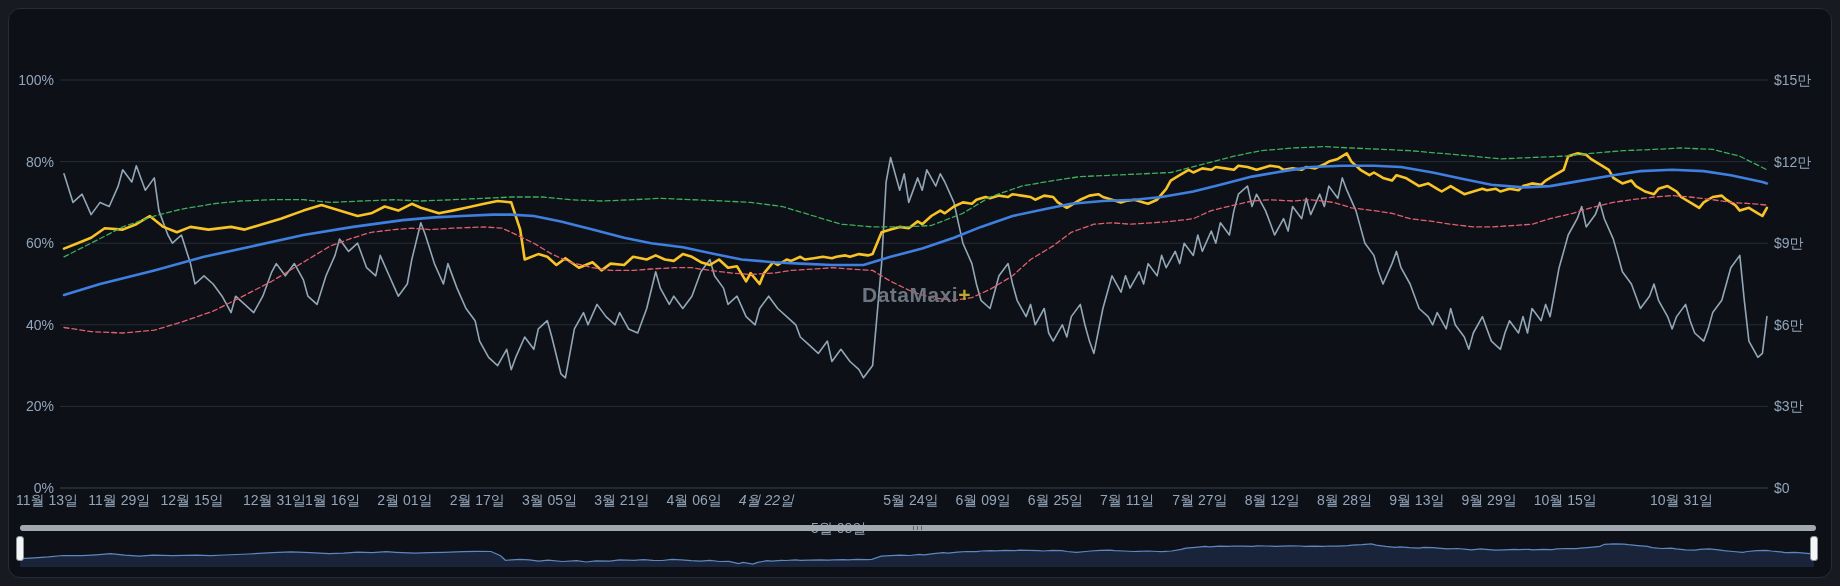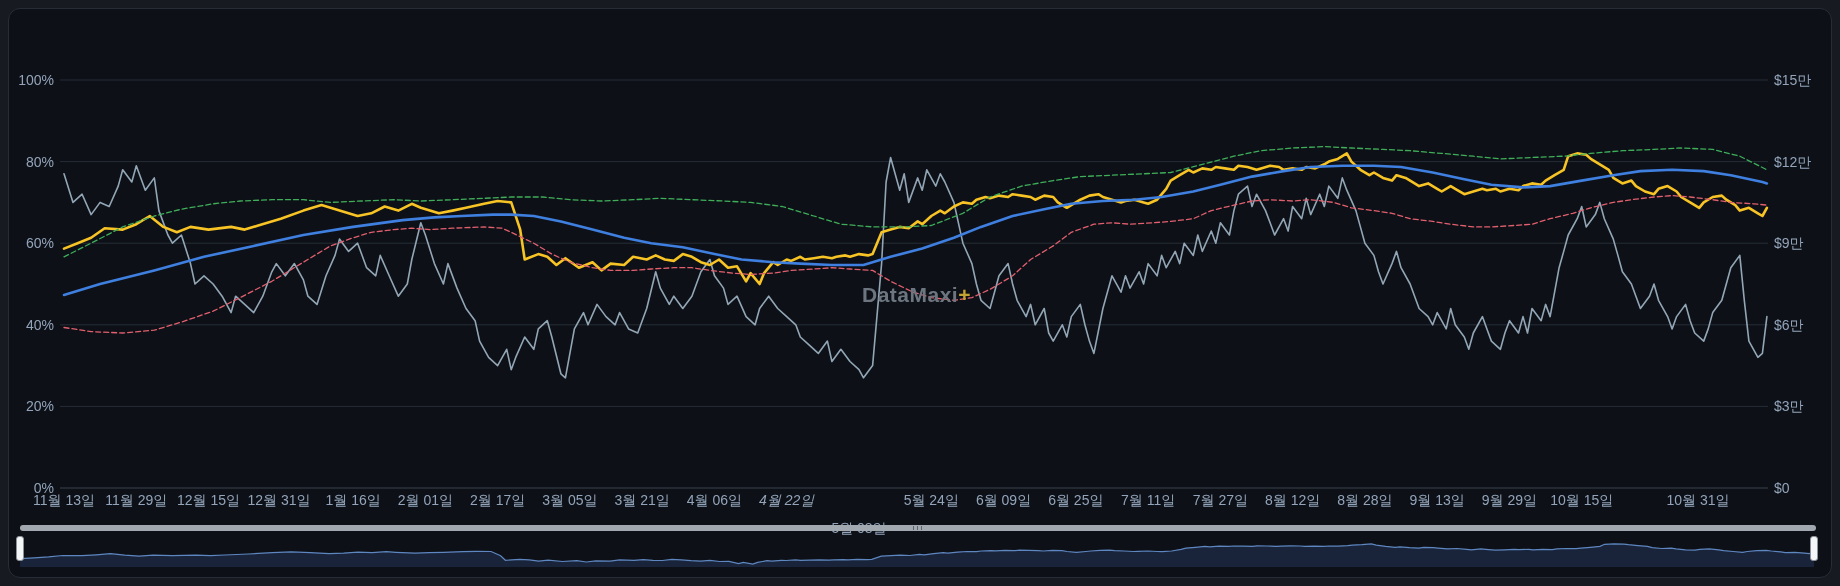--- a/index.html
+++ b/index.html
@@ -14,21 +14,21 @@
     position:absolute; left:26px; top:13px; font-size:15.5px; font-weight:bold;
     color:#eef2f6; letter-spacing:.2px;
   }
   .subtitle {
     position:absolute; left:26px; top:39px; font-size:12.5px; color:#a9b3bf;
   }
   .ylab, .xlab {
     position:absolute; font-size:14px; color:#93a4ba; white-space:nowrap;
   }
   .ylab.left { width:48px; text-align:right; }
-  .xlab { width:96px; text-align:center; }
+  .xlab { width:96px; }
   #chart-svg { position:absolute; left:0; top:0; pointer-events:none; }
   .plot-hover { position:absolute; left:60px; top:80px; width:1708px; height:408px; }
   .watermark {
     position:absolute; left:862px; top:283px; font-size:21px; font-weight:bold;
     color:#6d7680; letter-spacing:.5px;
   }
   .watermark .plus { color:#c2a231; }
   .scrollbar-track {
     position:absolute; left:20px; top:525px; width:1796px; height:6px;
     background:#a2a8b0; border-radius:3px;
@@ -82,21 +82,21 @@
       <div class="ylab" style="left: 1774px; top: 153.6px;">$12만</div>
       <div class="ylab" style="left: 1774px; top: 235.2px;">$9만</div>
       <div class="ylab" style="left: 1774px; top: 316.8px;">$6만</div>
       <div class="ylab" style="left: 1774px; top: 398.4px;">$3만</div>
       <div class="ylab" style="left: 1774px; top: 480px;">$0</div>
     </div>
   <div id="x-axis">
       <div class="xlab" style="left: 16px; top: 492px;">11월 13일</div>
       <div class="xlab" style="left: 88.2727px; top: 492px;">11월 29일</div>
       <div class="xlab" style="left: 160.545px; top: 492px;">12월 15일</div>
-      <div class="xlab" style="left: 231px; top: 492px;">12월 31일</div>
+      <div class="xlab" style="left: 243px; top: 492px;">12월 31일</div>
       <div class="xlab" style="left: 305.091px; top: 492px;">1월 16일</div>
       <div class="xlab" style="left: 377.364px; top: 492px;">2월 01일</div>
       <div class="xlab" style="left: 449.636px; top: 492px;">2월 17일</div>
       <div class="xlab" style="left: 521.909px; top: 492px;">3월 05일</div>
       <div class="xlab" style="left: 594.182px; top: 492px;">3월 21일</div>
       <div class="xlab" style="left: 666.455px; top: 492px;">4월 06일</div>
       <div class="xlab" style="left: 738.727px; top: 492px; font-style: italic;">4월 22일</div>
       <div class="xlab" style="left: 811px; top: 520px;">5월 08일</div>
       <div class="xlab" style="left: 883.273px; top: 492px;">5월 24일</div>
       <div class="xlab" style="left: 955.545px; top: 492px;">6월 09일</div>

